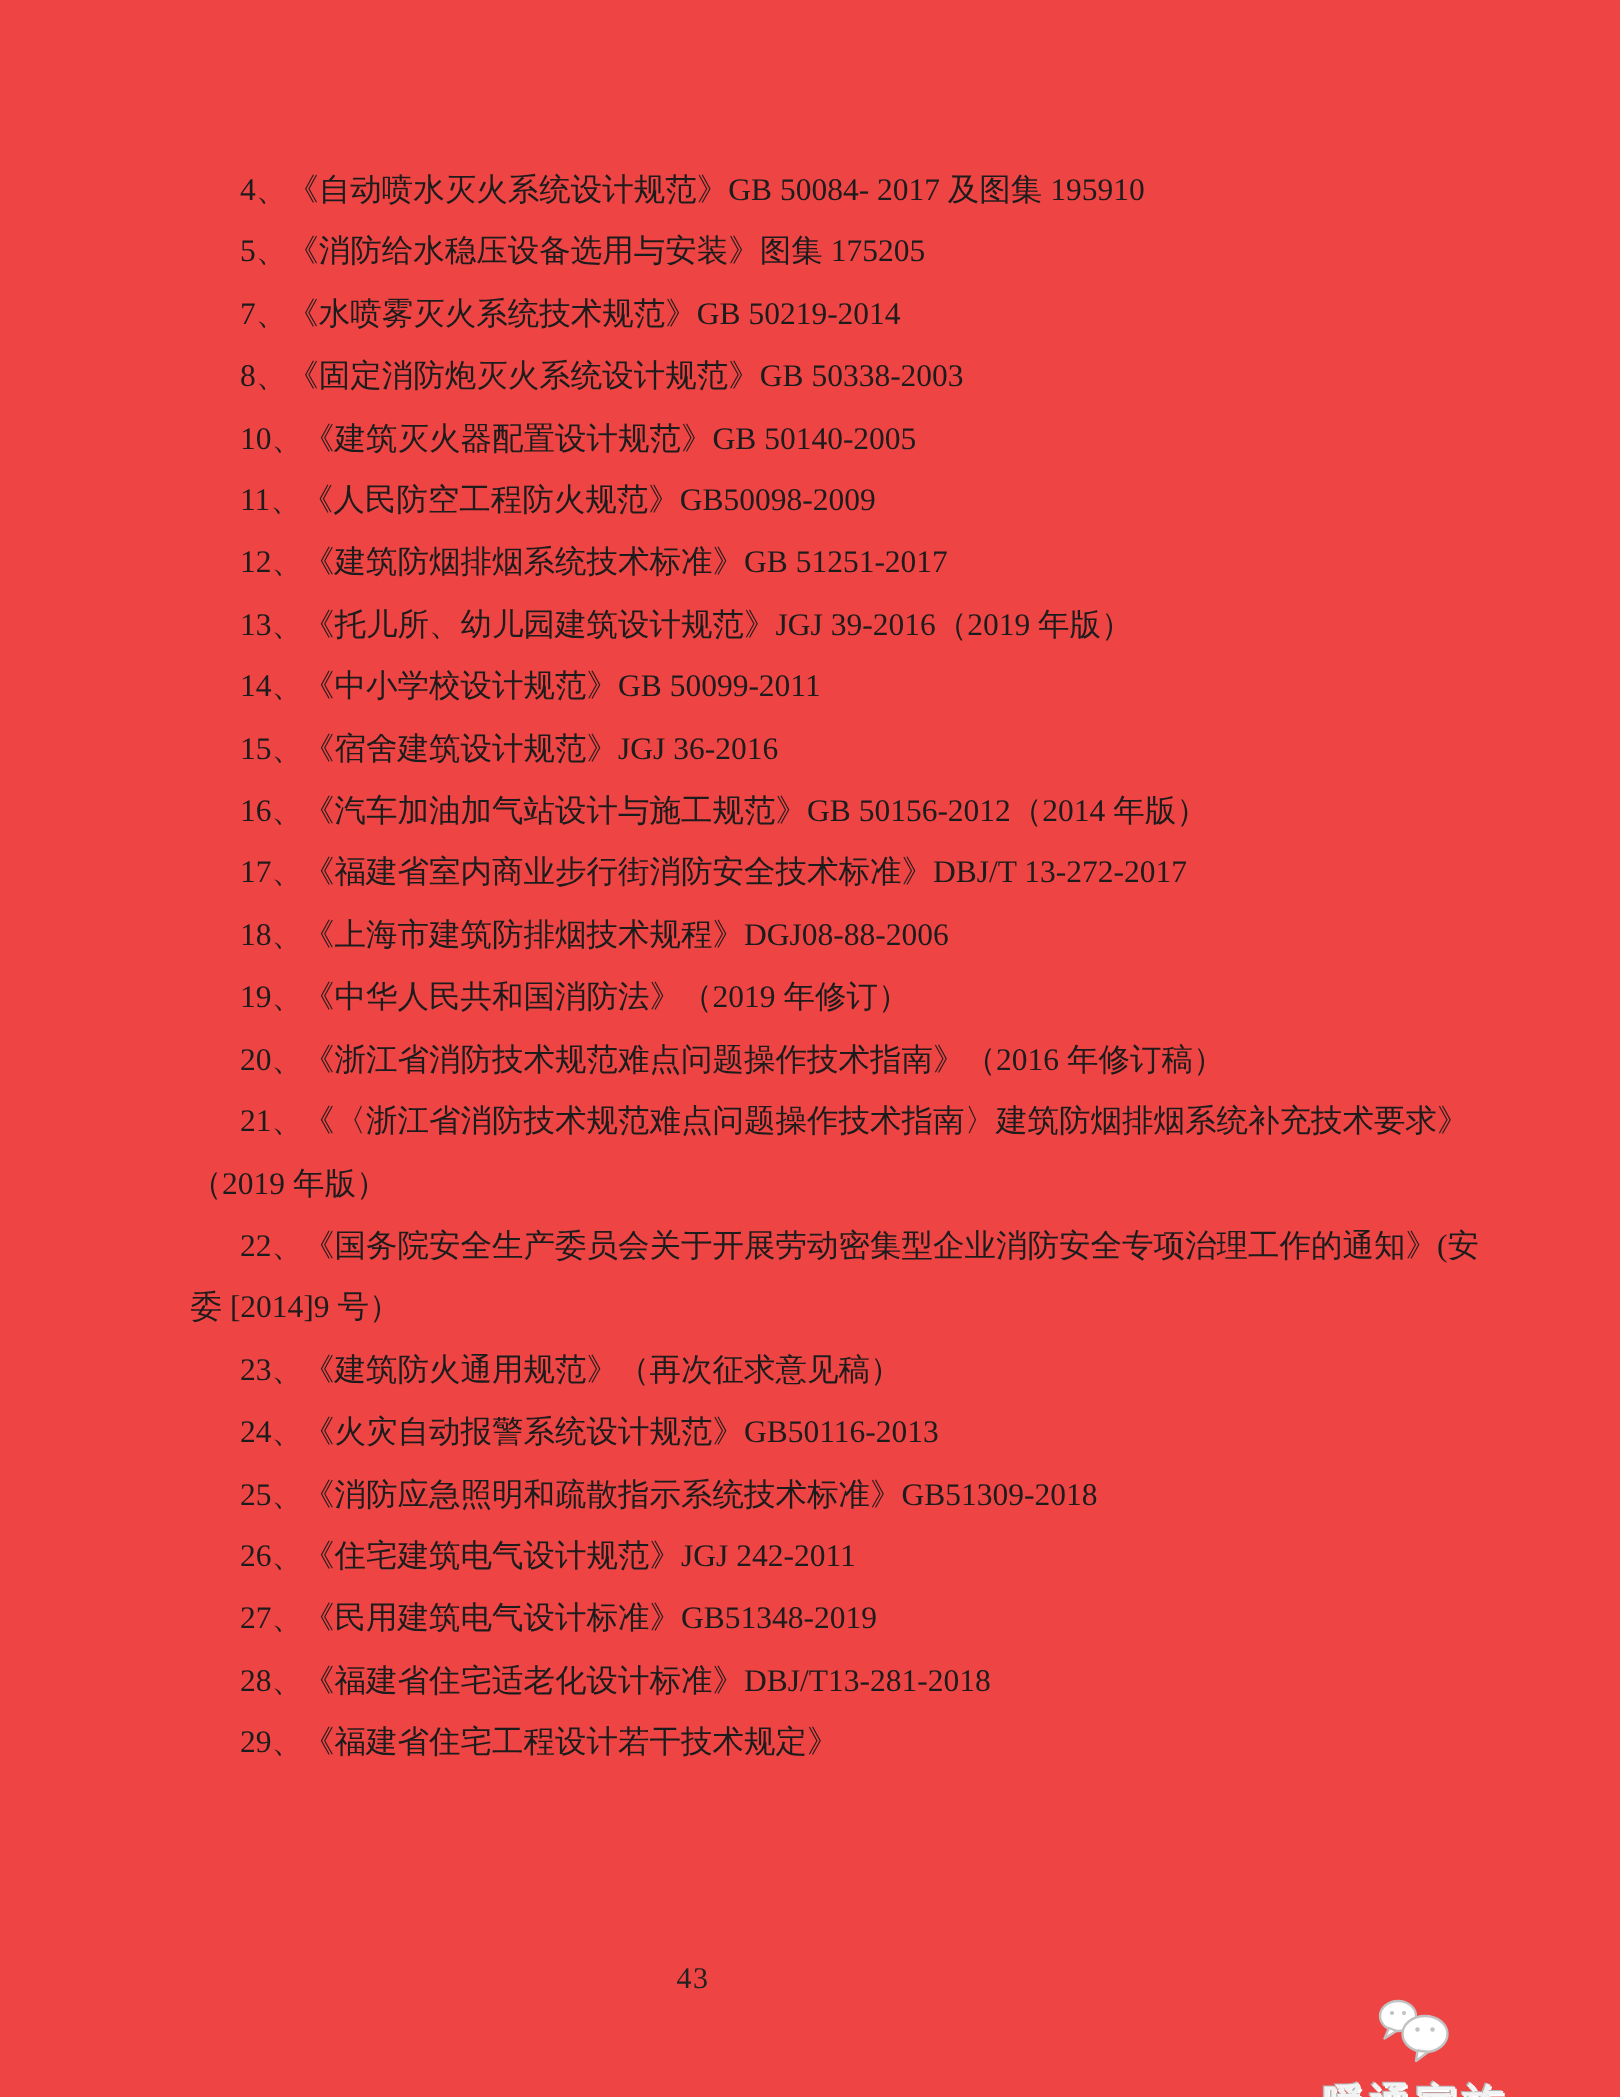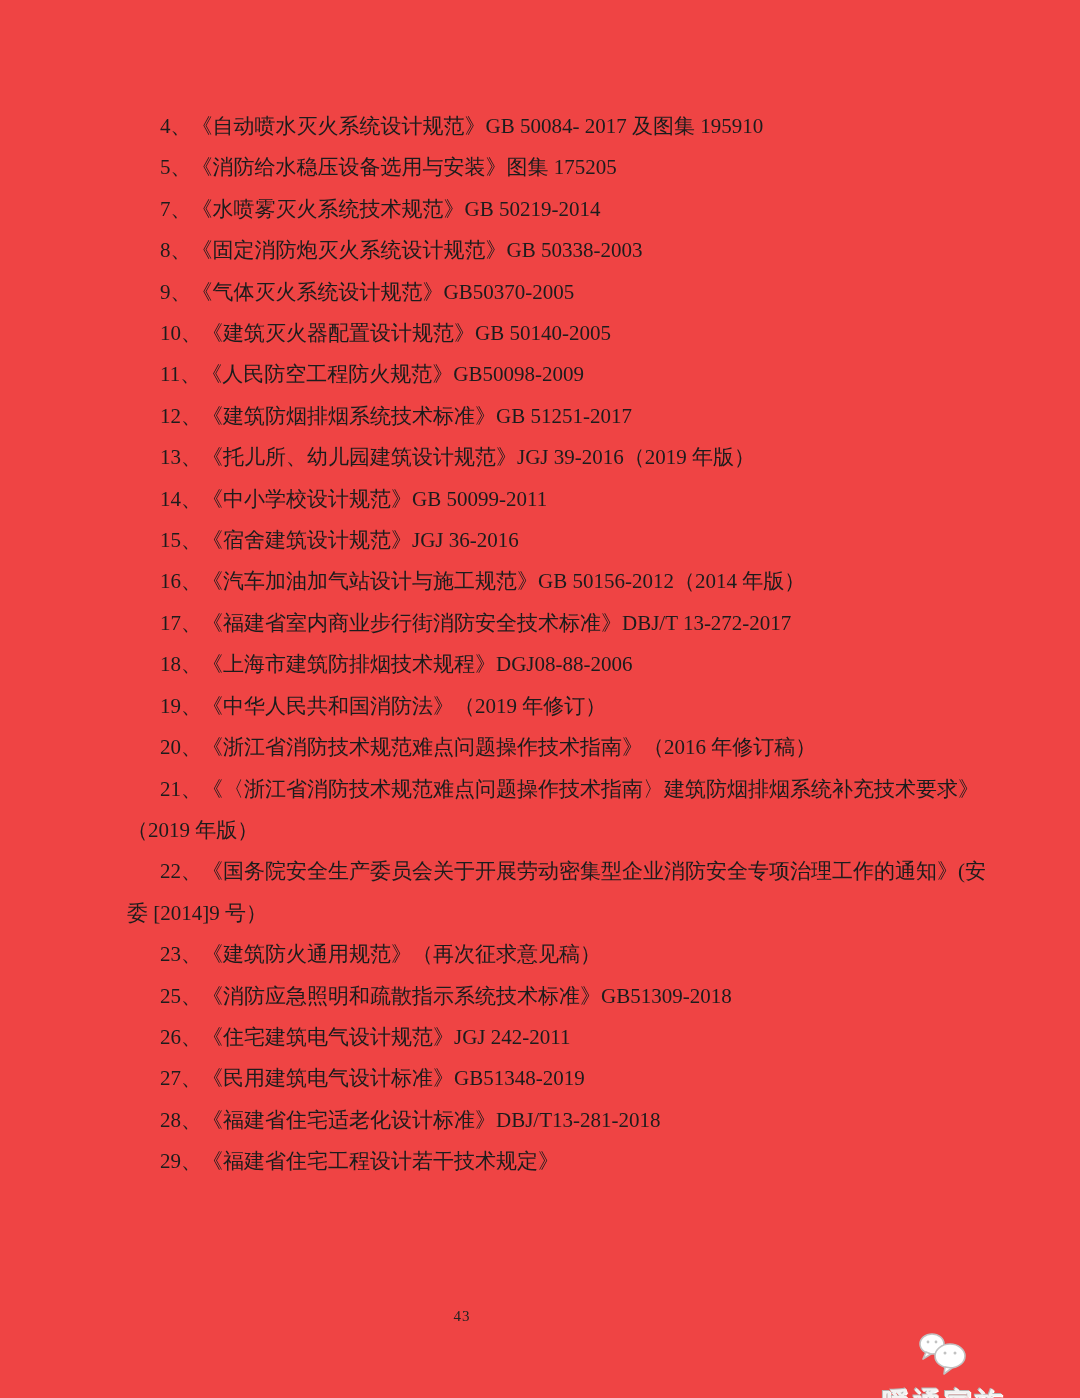--- a/index.html
+++ b/index.html
@@ -27,21 +27,21 @@
     white-space: nowrap;
   }
   .content p.item { text-indent: 33px; }
   .content p.cont { text-indent: 0; }
   .page-number {
     position: absolute;
     top: 1308px;
     left: 0;
     width: 924px;
     text-align: center;
-    font-size: 15px;
+    font-size: 20px;
     color: #222222;
     letter-spacing: 1px;
   }
   .watermark {
     position: absolute;
     left: 882px;
     top: 1331px;
     display: flex;
     align-items: center;
     gap: 9px;
@@ -61,37 +61,37 @@
 </head>
 <body>
 
 <div class="page">
 
   <div class="content">
     <p class="item">4、《自动喷水灭火系统设计规范》GB 50084- 2017 及图集 195910</p>
     <p class="item">5、《消防给水稳压设备选用与安装》图集 175205</p>
     <p class="item">7、《水喷雾灭火系统技术规范》GB 50219-2014</p>
     <p class="item">8、《固定消防炮灭火系统设计规范》GB 50338-2003</p>
-    <p class="item">9、《气体灭火系统设计规范》GB50370-2005</p>
     <p class="item">10、《建筑灭火器配置设计规范》GB 50140-2005</p>
     <p class="item">11、《人民防空工程防火规范》GB50098-2009</p>
     <p class="item">12、《建筑防烟排烟系统技术标准》GB 51251-2017</p>
     <p class="item">13、《托儿所、幼儿园建筑设计规范》JGJ 39-2016（2019 年版）</p>
     <p class="item">14、《中小学校设计规范》GB 50099-2011</p>
     <p class="item">15、《宿舍建筑设计规范》JGJ 36-2016</p>
     <p class="item">16、《汽车加油加气站设计与施工规范》GB 50156-2012（2014 年版）</p>
     <p class="item">17、《福建省室内商业步行街消防安全技术标准》DBJ/T 13-272-2017</p>
     <p class="item">18、《上海市建筑防排烟技术规程》DGJ08-88-2006</p>
     <p class="item">19、《中华人民共和国消防法》（2019 年修订）</p>
     <p class="item">20、《浙江省消防技术规范难点问题操作技术指南》（2016 年修订稿）</p>
     <p class="item">21、《〈浙江省消防技术规范难点问题操作技术指南〉建筑防烟排烟系统补充技术要求》</p>
     <p class="cont">（2019 年版）</p>
     <p class="item">22、《国务院安全生产委员会关于开展劳动密集型企业消防安全专项治理工作的通知》(安</p>
     <p class="cont">委 [2014]9 号）</p>
     <p class="item">23、《建筑防火通用规范》（再次征求意见稿）</p>
+    <p class="item">24、《火灾自动报警系统设计规范》GB50116-2013</p>
     <p class="item">25、《消防应急照明和疏散指示系统技术标准》GB51309-2018</p>
     <p class="item">26、《住宅建筑电气设计规范》JGJ 242-2011</p>
     <p class="item">27、《民用建筑电气设计标准》GB51348-2019</p>
     <p class="item">28、《福建省住宅适老化设计标准》DBJ/T13-281-2018</p>
     <p class="item">29、《福建省住宅工程设计若干技术规定》</p>
   </div>
 
   <div class="page-number">43</div>
 
   <div class="watermark">

